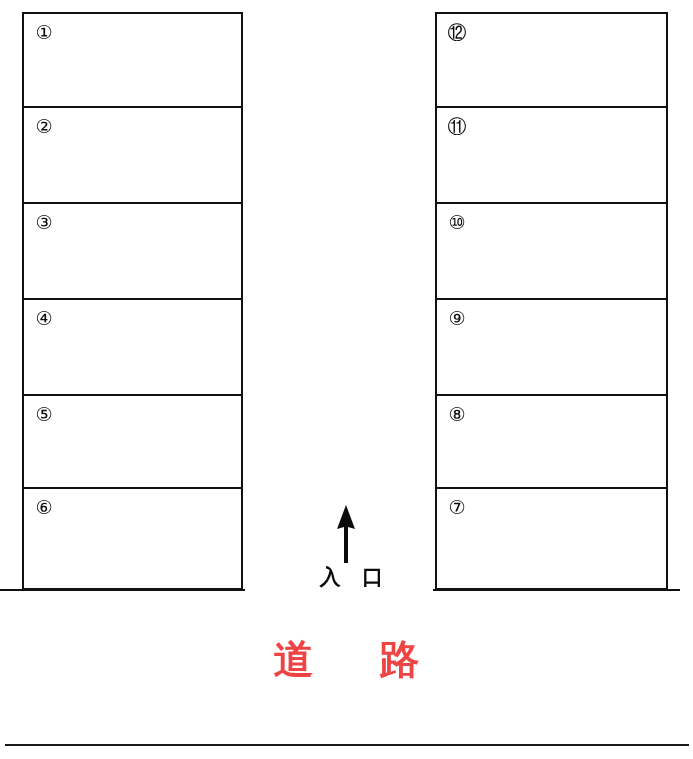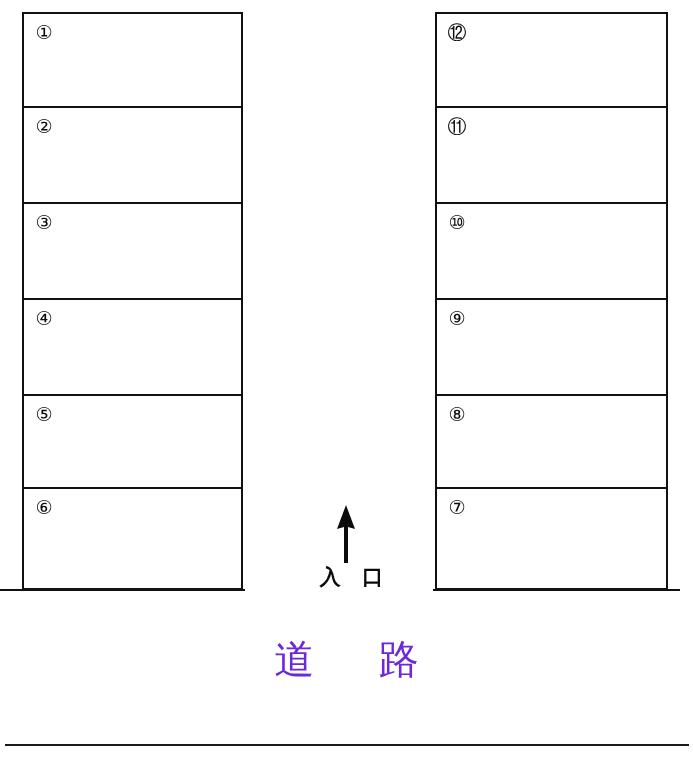--- a/index.html
+++ b/index.html
@@ -108,24 +108,24 @@
   }
 
   
   #road-caption {
     position: absolute;
     left: 0;
     right: 0;
     top: 632px;
     text-align: center;
     font-size: 40px;
-    font-weight: 400;
+    font-weight: 700;
     letter-spacing: 26px;
     text-indent: 26px;
-    color: #6d28d9;
+    color: #ef4444;
     font-family: "DejaVu Sans", "Liberation Sans", sans-serif;
   }
 </style>
 </head>
 <body>
 
 <div id="plan">
 
   <div id="block-left" class="block">
     <div class="stall" style="top:0px;   height:94px;">

